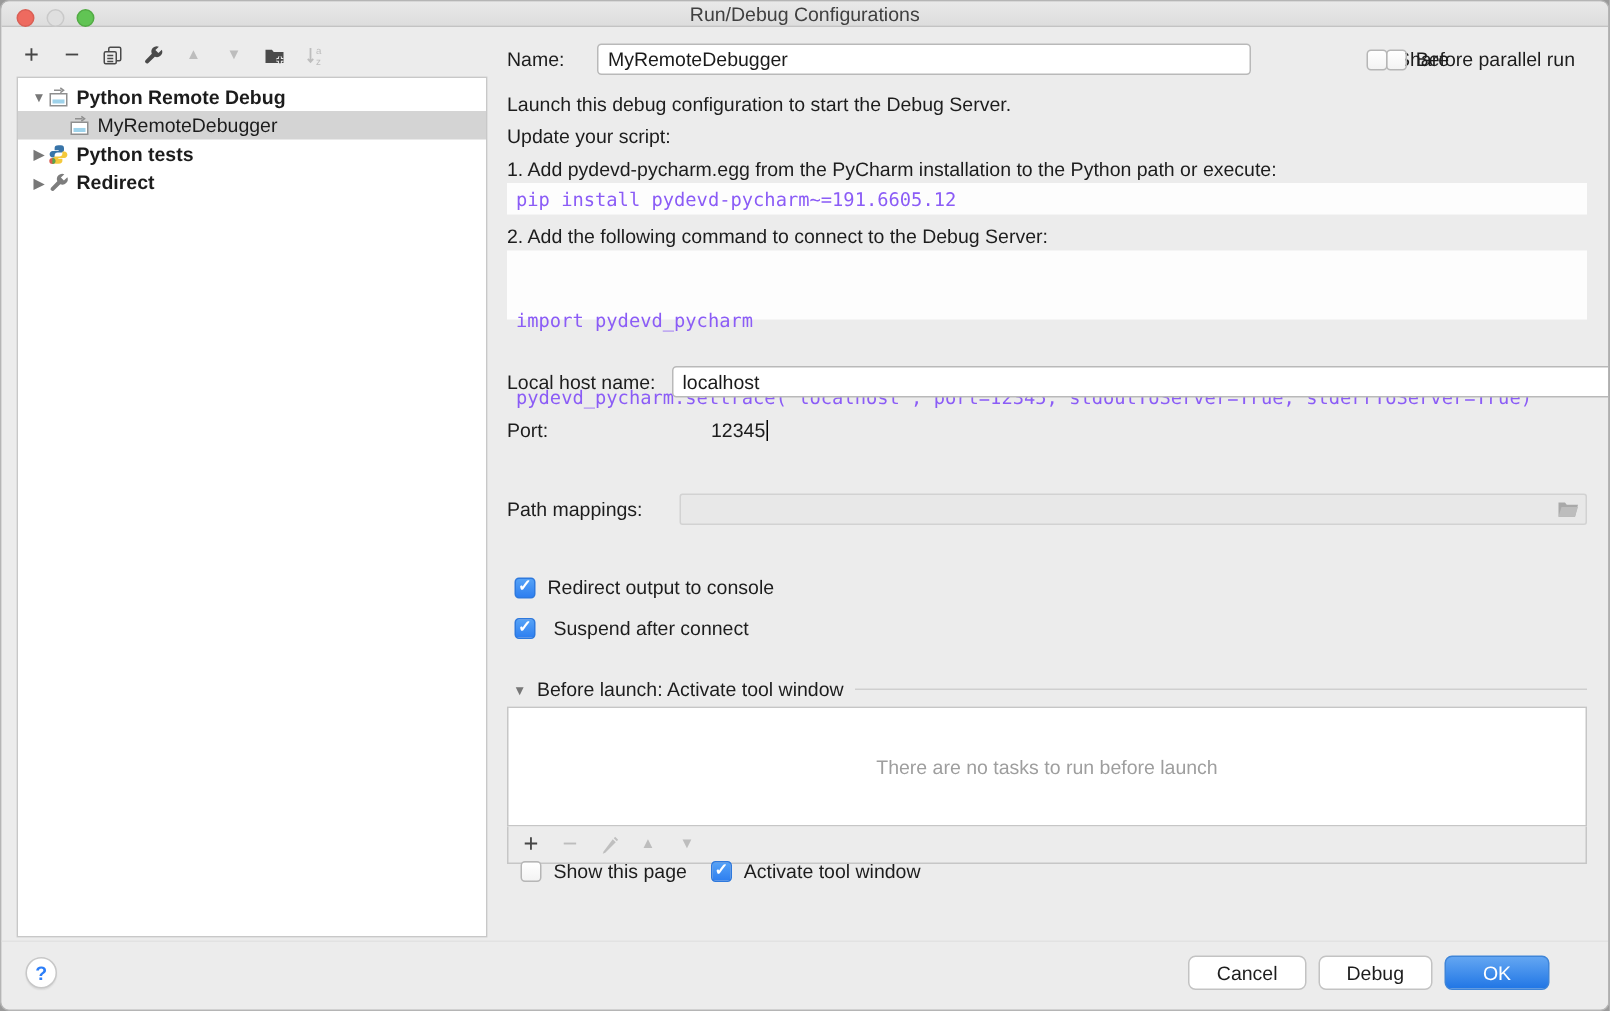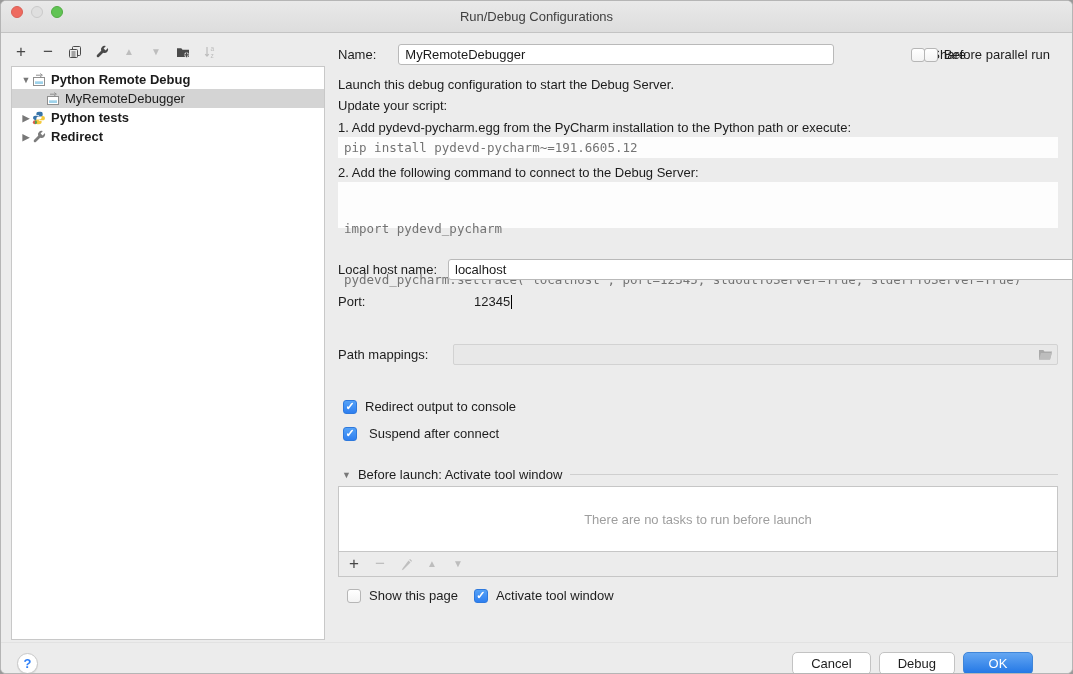--- a/index.html
+++ b/index.html
@@ -1,21 +1,21 @@
 <!DOCTYPE html>
 <html><head>
 <meta charset="utf-8">
 <style>
   * { margin:0; padding:0; box-sizing:border-box; }
   html,body { background:#9a9a9a; font-family:"Liberation Sans", sans-serif; }
   .window { position:relative; width:1073px; height:674px; background:#ececec;
             border-radius:6px; overflow:hidden; border:1px solid #b5b5b5; }
 
   
-  .titlebar { position:relative; height:32px; background:linear-gradient(#e9e9e9,#dddddd);
+  .titlebar { position:relative; height:17px; background:linear-gradient(#e9e9e9,#dddddd);
               border-bottom:1px solid #c3c3c3; display:flex; align-items:center; justify-content:center; }
   .title-text { font-size:13px; color:#404040; }
   .traffic { position:absolute; left:10px; top:5px; display:flex; gap:8px; }
   .tl { width:12px; height:12px; border-radius:50%; display:inline-block; }
   .tl.red   { background:#ee6a5f; border:1px solid #d95f55; }
   .tl.grey  { background:#dfdfdf; border:1px solid #c9c9c9; }
   .tl.green { background:#61c454; border:1px solid #52ab44; }
 
   
   .content { position:relative; width:1073px; height:652px; background:#ececec; }
@@ -42,32 +42,32 @@
   .row { display:flex; align-items:center; width:100%; }
 
   input.txt { height:21px; border:1px solid #b9b9b9; border-radius:3px; background:#fff;
               font-family:"Liberation Sans", sans-serif; font-size:13px; color:#1a1a1a; padding:0 6px; outline:none; }
 
   .cb { width:14px; height:14px; border-radius:3px; flex:none; display:inline-flex; align-items:center;
         justify-content:center; background:linear-gradient(#ffffff,#f3f3f3); border:1px solid #b6b6b6; }
   .cb.checked { background:linear-gradient(#55a2f7,#2e7ff0); border:1px solid #2e79dd; }
   .cb.checked::after { content:"✓"; color:#fff; font-size:11px; font-weight:bold; line-height:1; }
 
-  .code { background:#fdfdfd; font-family:"DejaVu Sans Mono", monospace; font-size:12.5px; color:#737373;
+  .code { background:#fdfdfd; font-family:"DejaVu Sans Mono", monospace; font-size:12.5px; color:#8b5cf6;
           padding:2px 6px; width:720px; line-height:17px; white-space:pre; }
 
   .gray-field { position:relative; height:21px; background:#e8e8e8; border:1px solid #d2d2d2; border-radius:2px; }
   .gray-field .browse { position:absolute; right:4px; top:3px; }
 
   .bl-header { display:flex; align-items:center; width:720px; }
   .bl-line { flex:1; height:1px; background:#cfcfcf; margin-left:8px; }
   .bl-arrow { font-size:9px; color:#787878; margin:0 7px 0 4px; }
 
   .task-box { width:720px; }
-  .task-empty { height:66px; background:#fff; border:1px solid #c6c6c6; display:flex; align-items:center;
+  .task-empty { height:80px; background:#fff; border:1px solid #c6c6c6; display:flex; align-items:center;
                 justify-content:center; color:#9e9e9e; font-size:13px; }
   .task-strip { height:25px; background:#ececec; border:1px solid #c6c6c6; border-top:none;
                 display:flex; align-items:center; gap:12px; padding-left:8px; }
 
   
   .bottombar { position:absolute; left:0; top:609px; width:1073px; height:43px; border-top:1px solid #e2e2e2; }
   .help-btn { position:absolute; left:16px; top:10px; width:21px; height:21px; border-radius:50%;
               background:#fff; border:1px solid #c8c8c8; display:flex; align-items:center; justify-content:center;
               color:#2c7ef8; font-size:13px; font-weight:bold; box-shadow:0 1px 1px rgba(0,0,0,.08); }
   .btn-row { position:absolute; right:41px; top:9px; display:flex; gap:8px; }

